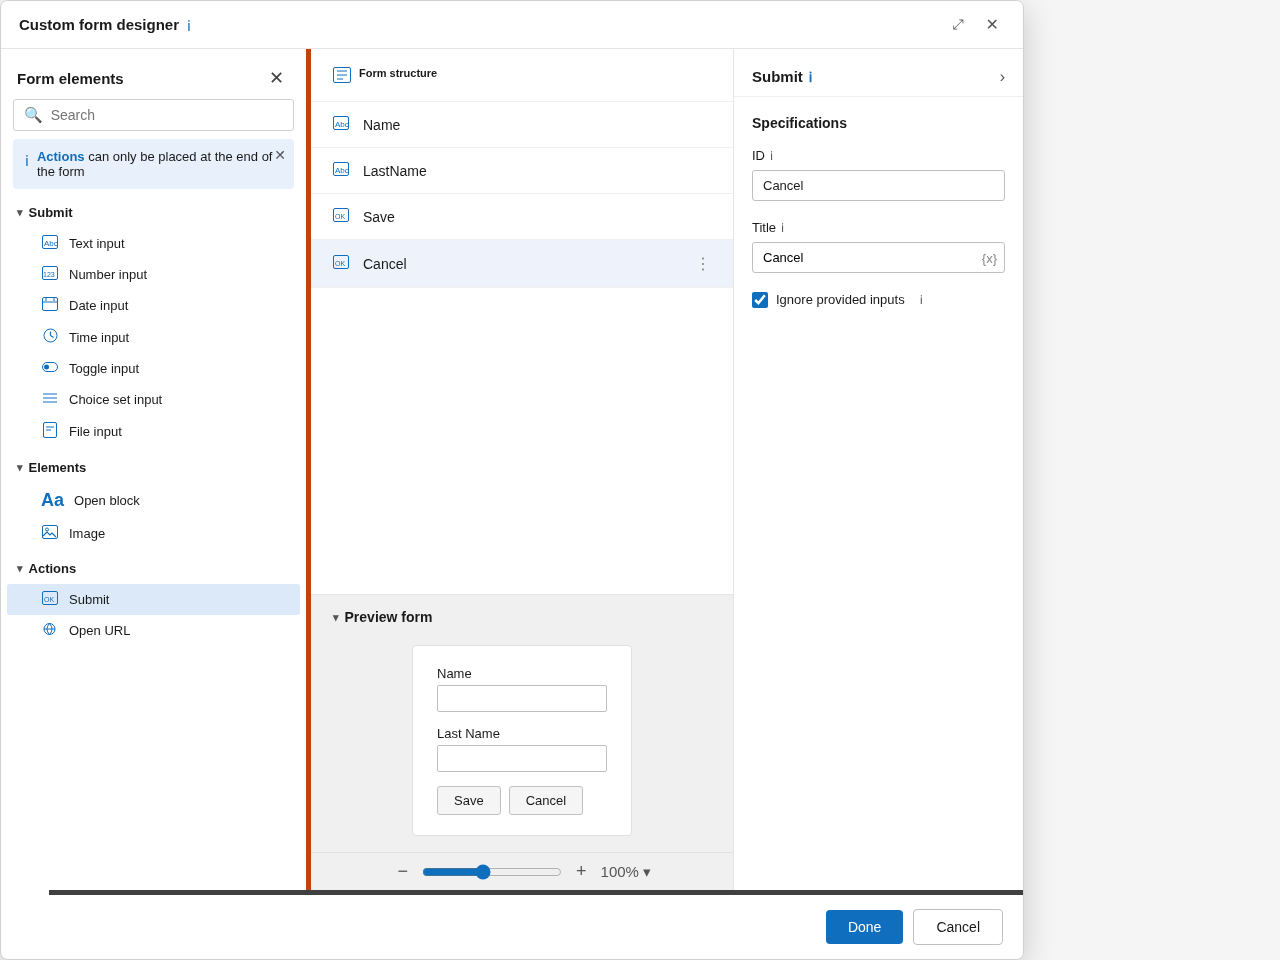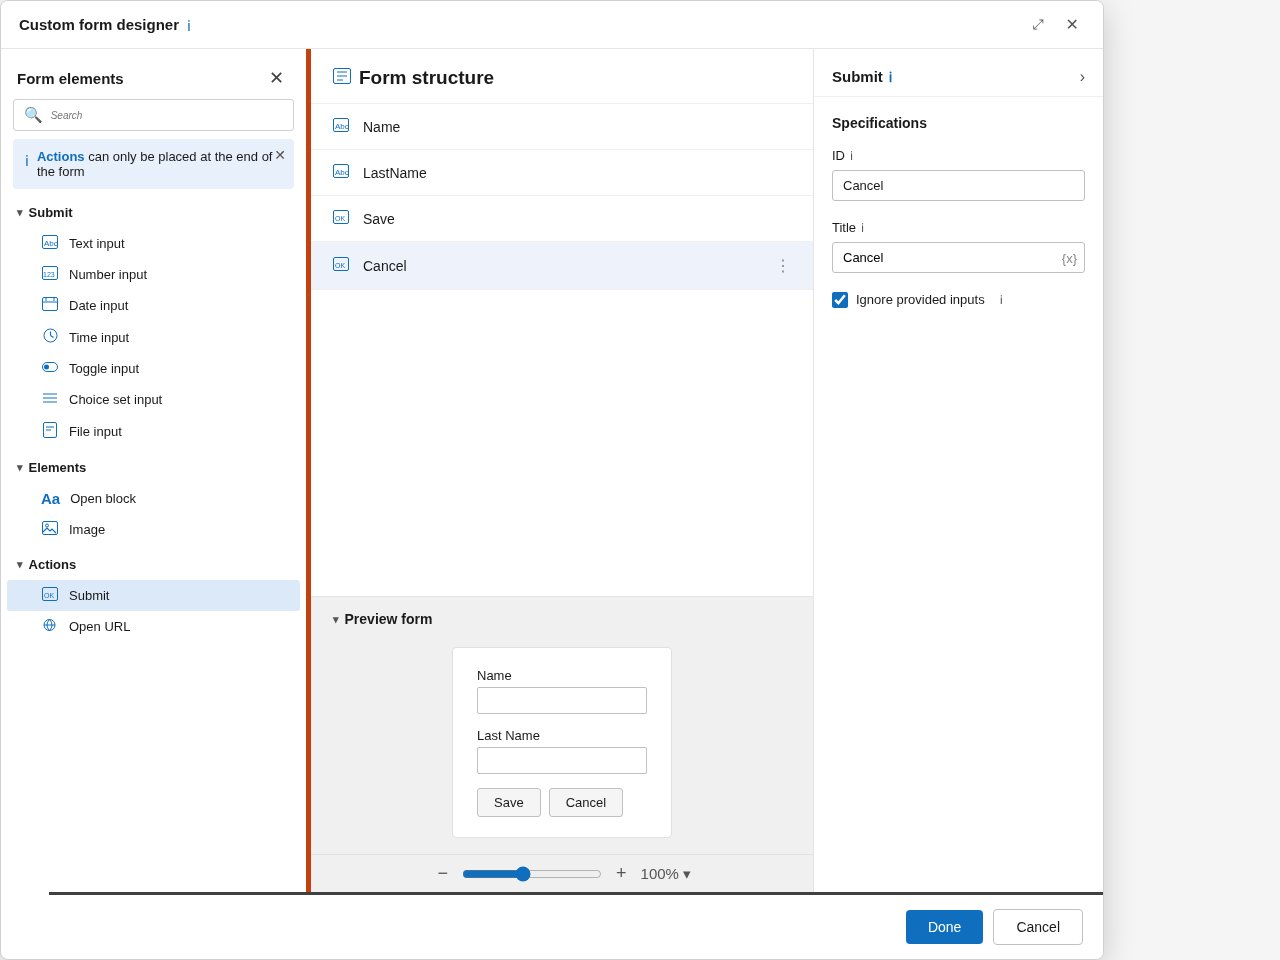--- a/index.html
+++ b/index.html
@@ -1,19 +1,19 @@
 <!DOCTYPE html>
 <html><head>
   <meta charset="utf-8">
   <style>
     * { box-sizing: border-box; margin: 0; padding: 0; }
     body { font-family: 'Segoe UI', Arial, sans-serif; font-size: 14px; background: #f5f5f5; color: #1a1a1a; width: 1280px; height: 960px; overflow: hidden; }
 
     .dialog {
-      width: 1104px;
+      width: 1024px;
       height: 960px;
       background: #fff;
       border: 1px solid #d0d0d0;
       display: flex;
       flex-direction: column;
       border-radius: 8px;
       overflow: hidden;
       box-shadow: 0 8px 32px rgba(0,0,0,0.18);
     }
 
@@ -91,24 +91,23 @@
       border: 1px solid #d0d0d0;
       border-radius: 3px;
       padding: 6px 10px;
       gap: 8px;
       background: #fff;
     }
     .search-box input {
       border: none;
       outline: none;
       flex: 1;
-      font-size: 10px;
+      font-size: 14px;
       color: #555;
       background: transparent;
-      font-style: italic;
     }
     .search-icon { color: #888; font-size: 15px; }
 
     
     .alert-banner {
       margin: 0 12px 8px 12px;
       background: #e8f0fb;
       border-radius: 4px;
       padding: 10px 12px;
       display: flex;
@@ -167,24 +166,24 @@
 
     
     .form-structure-area {
       flex: 1;
       background: #fff;
       border-bottom: 1px solid #e5e5e5;
       overflow-y: auto;
     }
     .form-structure-header {
       display: flex;
-      align-items: center;
+      align-items: flex-start;
       gap: 8px;
       padding: 18px 22px 14px 22px;
-      font-size: 19px;
+      font-size: 11px;
       font-weight: 600;
       border-bottom: 1px solid #f0f0f0;
     }
     .form-structure-icon { color: #106ebe; font-size: 16px; }
 
     .form-item {
       display: flex;
       align-items: center;
       gap: 10px;
       padding: 14px 22px;
@@ -358,21 +357,21 @@
       gap: 15px;
     }
     .checkbox-label .info-icon { color: #555; font-size: 12px; }
 
     
     .dialog-footer {
       display: flex;
       align-items: center;
       justify-content: flex-end;
       padding: 14px 20px;
-      border-top: 3px solid #404040;
+      border-top: 5px solid #404040;
       background: #fff;
       gap: 10px;
       margin-left: 48px;
     }
     .btn-primary {
       background: #106ebe;
       color: #fff;
       border: none;
       border-radius: 4px;
       padding: 9px 22px;
@@ -502,21 +501,21 @@
             <span>File input</span>
           </div>
         </div>
 
         <div class="sidebar-section">
           <div class="section-header">
             <span class="chevron">▾</span>
             <span>Elements</span>
           </div>
           <div class="sidebar-item">
-            <span class="item-icon" style="font-size:15px; color:#106ebe; font-weight:700;">Aa</span>
+            <span class="item-icon" style="font-size:18px; color:#106ebe; font-weight:700;">Aa</span>
             <span>Open block</span>
           </div>
           <div class="sidebar-item">
             <span class="item-icon">
               <svg width="16" height="14" viewBox="0 0 16 14" fill="none">
                   <rect x="0.5" y="0.5" width="15" height="13" rx="1.5" stroke="#106ebe"></rect>
                   <path d="M1 11l4-4 3 3 2-2 4 4" stroke="#106ebe" stroke-width="1.1"></path>
                   <circle cx="5" cy="4.5" r="1.5" stroke="#106ebe"></circle>
                 </svg>
             </span>

